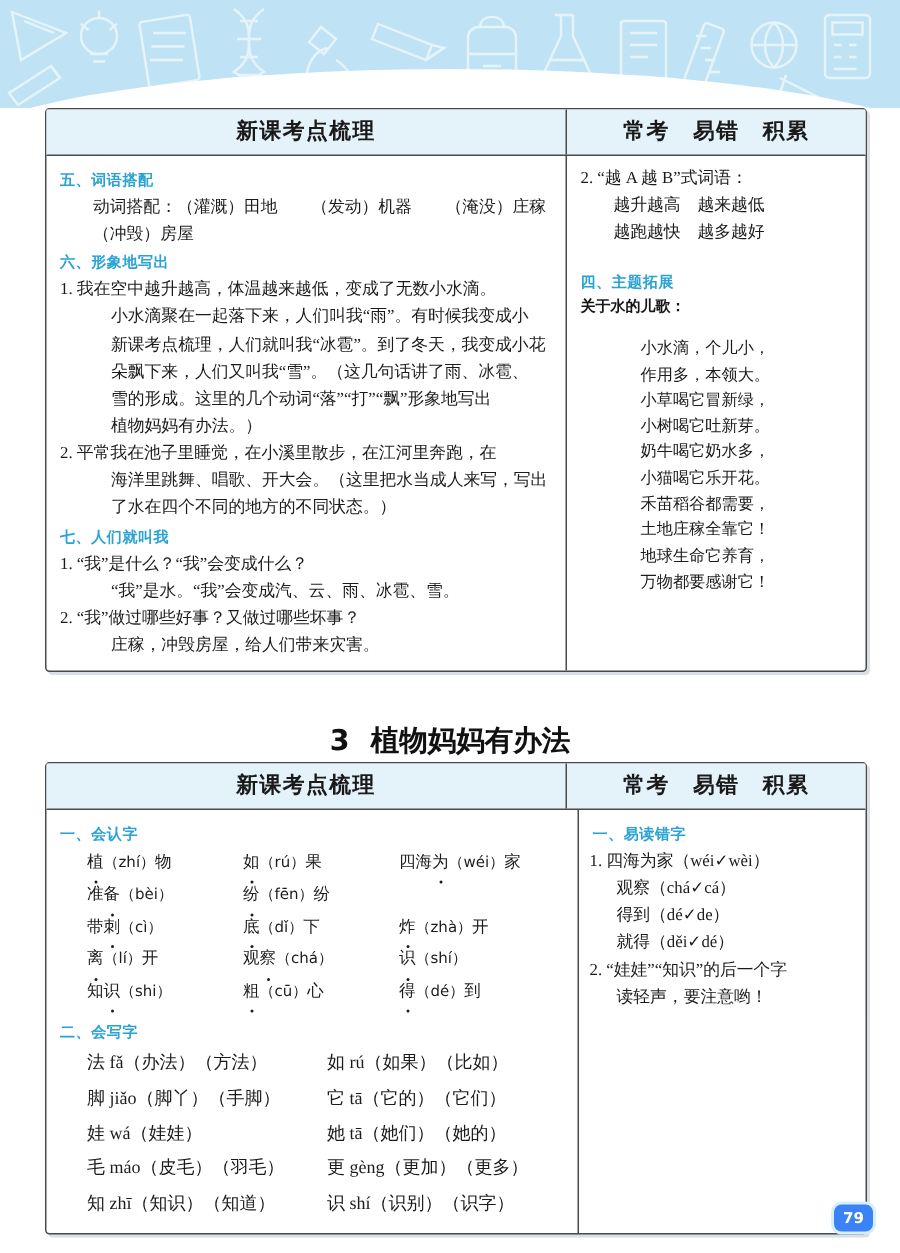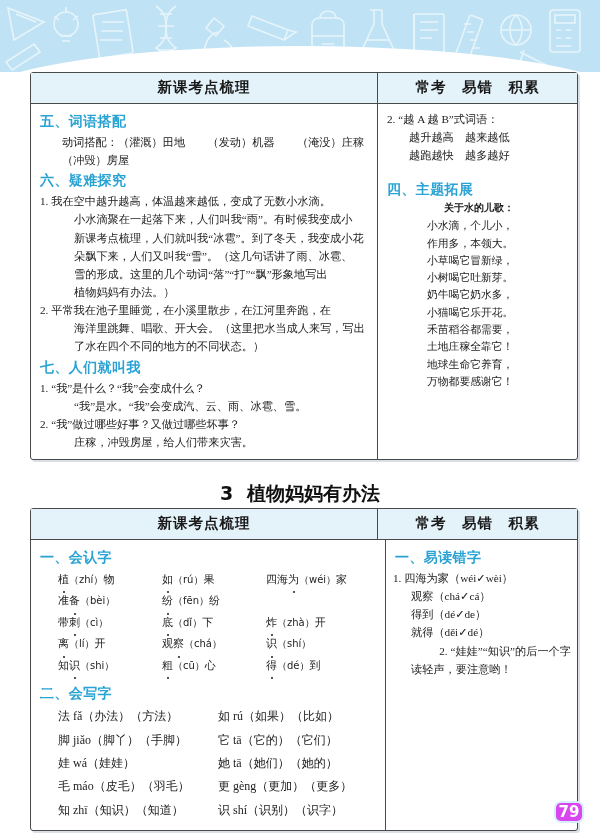--- a/index.html
+++ b/index.html
@@ -37,26 +37,26 @@
   }
   .sheet .th.left{ flex:0 0 347px; border-right:1.6px solid #4a4a4a; }
   .sheet .th.right{ flex:1; }
   .sheet .tbody{ display:flex; align-items:stretch; }
   .col-left{ flex:0 0 347px; border-right:1.6px solid #4a4a4a; padding:6px 7px 8px 9px; }
   .col-right{ flex:1; padding:6px 6px 8px 9px; }
 
   
   .sec-head{
     font-family:"DejaVu Sans","Liberation Sans",sans-serif;
-    font-weight:bold; font-size:14px; color:#2aa3d4;
+    font-weight:bold; font-size:10px; color:#2aa3d4;
     margin:3px 0 2px; letter-spacing:.4px;
   }
   .sub-head{
     font-family:"DejaVu Sans","Liberation Sans",sans-serif;
-    font-weight:bold; font-size:10px; color:#161616; margin:2px 0 2px;text-align:center;
+    font-weight:bold; font-size:10px; color:#161616; margin:2px 0 13px;
   }
   .ln{ font-size:11.2px; color:#1b1b1b; line-height:1.62; }
   .ind1{ padding-left:22px; }
   .ind2{ padding-left:34px; }
   .numline{ padding-left:18px; text-indent:-18px; }
   .poem{ font-size:10.8px; line-height:1.6; color:#1b1b1b; padding-left:40px; }
   .gap{ height:14px; }
   .gap-s{ height:6px; }
 
   
@@ -76,23 +76,23 @@
     position:absolute; left:0; width:600px; text-align:center;
     font-family:"DejaVu Sans","Liberation Sans",sans-serif;
     font-weight:bold; font-size:19px; color:#111;
   }
   .lesson-title .no{ margin-right:14px; }
 
   
   .page-badge{
     position:absolute; right:18px; bottom:14px;
     width:26px; height:18px; border-radius:5px;
-    background:#d946ef; color:#fff;
-    font-family:"DejaVu Sans","Liberation Sans",sans-serif;
-    font-size:15px; font-weight:bold;
+    background:#3b82f6; color:#fff;
+    font-family:"DejaVu Sans","Liberation Sans",sans-serif;
+    font-size:10px; font-weight:bold;
     display:flex; align-items:center; justify-content:center;
     box-shadow:0 0 0 2px #d6f0fb;
   }
 </style>
 </head>
 <body>
 
 <div class="page-header">
   <svg class="hdr-icons" viewBox="0 0 600 72">
     <g fill="none" stroke="#ffffff" stroke-width="1.6">
@@ -180,21 +180,21 @@
   <div class="thead">
     <div class="th left">新课考点梳理</div>
     <div class="th right">常考　易错　积累</div>
   </div>
   <div class="tbody">
     <div class="col-left">
       <div class="sec-head">五、词语搭配</div>
       <div class="ln ind1">动词搭配：（灌溉）田地　　（发动）机器　　（淹没）庄稼</div>
       <div class="ln ind1">（冲毁）房屋</div>
 
-      <div class="sec-head">六、疑难探究</div>
+      <div class="sec-head">六、形象地写出</div>
       <div class="ln ind1 numline">1. 我在空中越升越高，体温越来越低，变成了无数小水滴。</div>
       <div class="ln ind2">小水滴聚在一起落下来，人们叫我“雨”。有时候我变成小</div>
       <div class="ln ind2">新课考点梳理，人们就叫我“冰雹”。到了冬天，我变成小花</div>
       <div class="ln ind2">朵飘下来，人们又叫我“雪”。（这几句话讲了雨、冰雹、</div>
       <div class="ln ind2">雪的形成。这里的几个动词“落”“打”“飘”形象地写出</div>
       <div class="ln ind2">植物妈妈有办法。）</div>
       <div class="ln ind1 numline">2. 平常我在池子里睡觉，在小溪里散步，在江河里奔跑，在</div>
       <div class="ln ind2">海洋里跳舞、唱歌、开大会。（这里把水当成人来写，写出</div>
       <div class="ln ind2">了水在四个不同的地方的不同状态。）</div>
 
@@ -299,19 +299,19 @@
       </div>
       <div class="ln" style="padding-left:16px;">
         <span>观察（chá</span><span>✓</span><span>cá）</span>
       </div>
       <div class="ln" style="padding-left:16px;">
         <span>得到（dé</span><span>✓</span><span>de）</span>
       </div>
       <div class="ln" style="padding-left:16px;">
         <span>就得（děi</span><span>✓</span><span>dé）</span>
       </div>
-      <div class="ln numline" style="padding-left:16px;text-align:right;">2. “娃娃”“知识”的后一个字</div>
+      <div class="ln numline" style="padding-left:16px;">2. “娃娃”“知识”的后一个字</div>
       <div class="ln" style="padding-left:16px;">读轻声，要注意哟！</div>
     </div>
   </div>
 </div>
 
 <div class="page-badge">79</div>
 
 </body></html>

